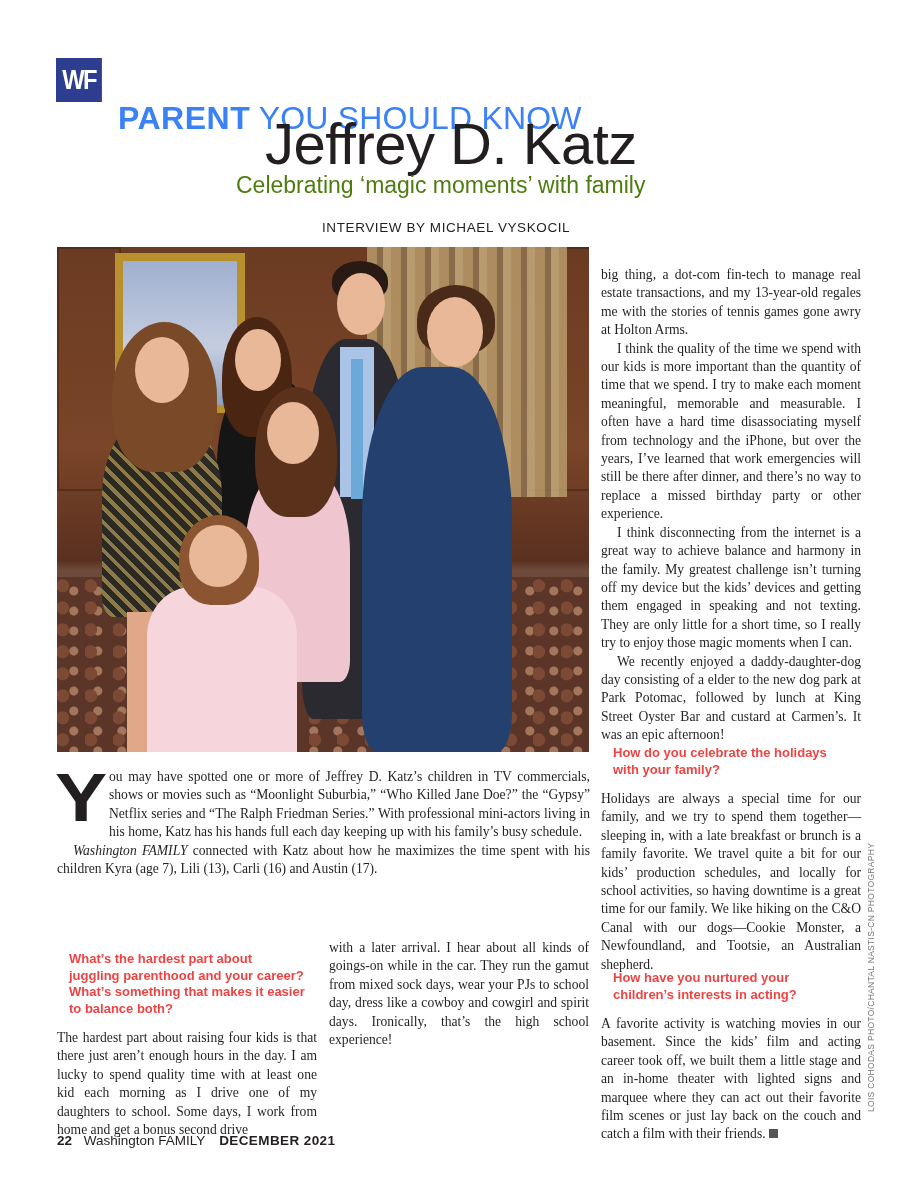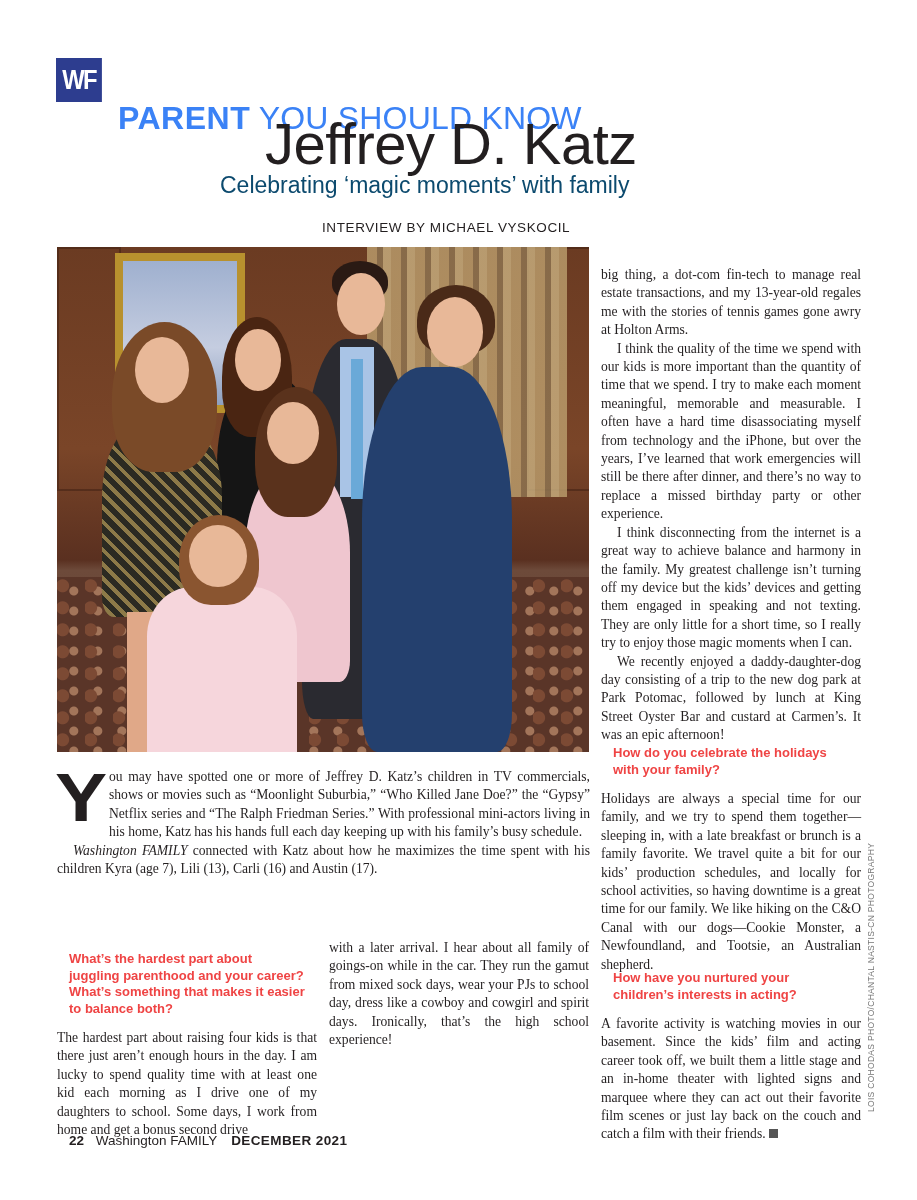--- a/index.html
+++ b/index.html
@@ -6,21 +6,21 @@
   body { width:917px; height:1200px; position:relative; overflow:hidden; color:#231f20; }
 
   
   .logo { position:absolute; left:56px; top:58px; width:46px; height:44px; background:#2d3d8f;
           color:#fff; font-family:"Liberation Sans", sans-serif; font-weight:700; font-size:28px;
           letter-spacing:-2px; display:flex; align-items:center; justify-content:center; transform:scaleX(0.85); transform-origin:left center; width:54px; }
   .kicker { position:absolute; left:118px; top:64px; font-family:"Liberation Sans", sans-serif; font-size:32px; color:#3b82f6; letter-spacing:0.2px; white-space:nowrap;margin-top:36px; }
   .kicker b { font-weight:900; letter-spacing:0.5px; }
   .kicker span.light { font-weight:400; }
   .title-inner { position:absolute; left:265px; top:110px; font-family:"Liberation Sans", sans-serif; font-size:58px; font-weight:400; color:#231f20; letter-spacing:-0.5px; white-space:nowrap; }
-  .subtitle { position:absolute; left:220px; top:172px; font-family:"Liberation Sans", sans-serif; font-size:23px; color:#0c4a6e; white-space:nowrap; }
+  .subtitle { position:absolute; left:236px; top:172px; font-family:"Liberation Sans", sans-serif; font-size:23px; color:#4d7c0f; white-space:nowrap; }
   .byline { position:absolute; left:322px; top:220px; font-family:"Liberation Sans", sans-serif; font-size:13.5px; letter-spacing:0.6px; color:#231f20; white-space:nowrap; }
 
   
   .photo { position:absolute; left:57px; top:247px; width:532px; height:505px; overflow:hidden;
            background: linear-gradient(180deg, #6b3b22 0%, #7a4528 40%, #5a3020 62%, #6d4a3a 64%, #5e4235 100%); }
   .photo .panel { position:absolute; border:2px solid rgba(40,18,8,0.35); }
   .photo .curtain { position:absolute; left:310px; top:0; width:200px; height:250px;
            background: repeating-linear-gradient(90deg, #b89a6a 0 10px, #8d7350 10px 16px, #c5ab7c 16px 24px); opacity:0.85; }
   .photo .frame { position:absolute; left:58px; top:6px; width:130px; height:160px; border:8px solid #b8912e; background:linear-gradient(180deg,#9fb0cf,#c5cde0 60%,#8ea0c0); box-sizing:border-box; }
   .photo .carpet { position:absolute; left:0; top:330px; width:532px; height:175px;
@@ -46,21 +46,21 @@
   .intro p.first { text-indent:0; }
   .dropcap { float:left; font-family:"Liberation Sans", sans-serif; font-weight:900; font-size:68px; line-height:56px; margin:1px 6px 0 -2px; color:#231f20; transform:scaleX(1.15); transform-origin:left top; width:48px; }
 
   .lc1 { left:57px; top:939px; width:260px; }
   .lc2 { left:329px; top:939px; width:260px; }
 
   .endmark { display:inline-block; width:9px; height:9px; background:#555; vertical-align:baseline; margin-left:3px; }
 
   .credit { position:absolute; left:866px; top:1112px; transform:rotate(-90deg); transform-origin:left top; font-family:"Liberation Sans", sans-serif; font-size:8.5px; color:#777; letter-spacing:0.3px; white-space:nowrap; }
 
-  .footer { position:absolute; left:57px; top:1133px; font-family:"Liberation Sans", sans-serif; font-size:13.5px; color:#231f20; white-space:nowrap;margin-left:12px; }
+  .footer { position:absolute; left:57px; top:1133px; font-family:"Liberation Sans", sans-serif; font-size:13.5px; color:#231f20; white-space:nowrap; }
   .footer .num { font-weight:700; margin-right:8px; }
   .footer .mag { font-weight:400; margin-right:10px; }
   .footer .date { font-weight:700; letter-spacing:0.4px; }
 </style>
 </head>
 <body>
 
 <div class="logo">WF</div>
 <div class="kicker"><b>PARENT</b><span class="light"> YOU SHOULD KNOW</span></div>
 
@@ -108,28 +108,28 @@
   <p class="first">ou may have spotted one or more of Jeffrey D. Katz’s children in TV commercials, shows or movies such as “Moonlight Suburbia,” “Who Killed Jane Doe?” the “Gypsy” Netflix series and “The Ralph Friedman Series.” With professional mini-actors living in his home, Katz has his hands full each day keeping up with his family’s busy schedule.</p>
   <p><i>Washington FAMILY</i><span> connected with Katz about how he maximizes the time spent with his children Kyra (age 7), Lili (13), Carli (16) and Austin (17).</span></p>
 </div>
 
 <div class="col lc1">
   <h3>What’s the hardest part about juggling parenthood and your career? What’s something that makes it easier to balance both?</h3>
   <p class="noindent">The hardest part about raising four kids is that there just aren’t enough hours in the day. I am lucky to spend quality time with at least one kid each morning as I drive one of my daughters to school. Some days, I work from home and get a bonus second drive</p>
 </div>
 
 <div class="col lc2">
-  <p class="noindent">with a later arrival. I hear about all family of goings-on while in the car. They run the gamut from mixed sock days, wear your PJs to school day, dress like a cowboy and cowgirl and spirit days. Ironically, that’s the high school experience!</p>
+  <p class="noindent">with a later arrival. I hear about all kinds of goings-on while in the car. They run the gamut from mixed sock days, wear your PJs to school day, dress like a cowboy and cowgirl and spirit days. Ironically, that’s the high school experience!</p>
 </div>
 
 <div class="col rc1">
   <p class="noindent">big thing, a dot-com fin-tech to manage real estate transactions, and my 13-year-old regales me with the stories of tennis games gone awry at Holton Arms.</p>
   <p>I think the quality of the time we spend with our kids is more important than the quantity of time that we spend. I try to make each moment meaningful, memorable and measurable. I often have a hard time disassociating myself from technology and the iPhone, but over the years, I’ve learned that work emergencies will still be there after dinner, and there’s no way to replace a missed birthday party or other experience.</p>
   <p>I think disconnecting from the internet is a great way to achieve balance and harmony in the family. My greatest challenge isn’t turning off my device but the kids’ devices and getting them engaged in speaking and not texting. They are only little for a short time, so I really try to enjoy those magic moments when I can.</p>
-  <p>We recently enjoyed a daddy-daughter-dog day consisting of a trip to the new dog park at Park Potomac, followed by lunch at King Street Oyster Bar and custard at Carmen’s. It was an epic afternoon!</p>
+  <p>We recently enjoyed a daddy-daughter-dog day consisting of a elder to the new dog park at Park Potomac, followed by lunch at King Street Oyster Bar and custard at Carmen’s. It was an epic afternoon!</p>
 </div>
 
 <div class="col rc2">
   <h3>How do you celebrate the holidays with your family?</h3>
   <p class="noindent">Holidays are always a special time for our family, and we try to spend them together—sleeping in, with a late breakfast or brunch is a family favorite. We travel quite a bit for our kids’ production schedules, and locally for school activities, so having downtime is a great time for our family. We like hiking on the C&amp;O Canal with our dogs—Cookie Monster, a Newfoundland, and Tootsie, an Australian shepherd.</p>
 </div>
 
 <div class="col rc3">
   <h3>How have you nurtured your children’s interests in acting?</h3>
   <p class="noindent"><span>A favorite activity is watching movies in our basement. Since the kids’ film and acting career took off, we built them a little stage and an in-home theater with lighted signs and marquee where they can act out their favorite film scenes or just lay back on the couch and catch a film with their friends.</span><span class="endmark"></span></p>

